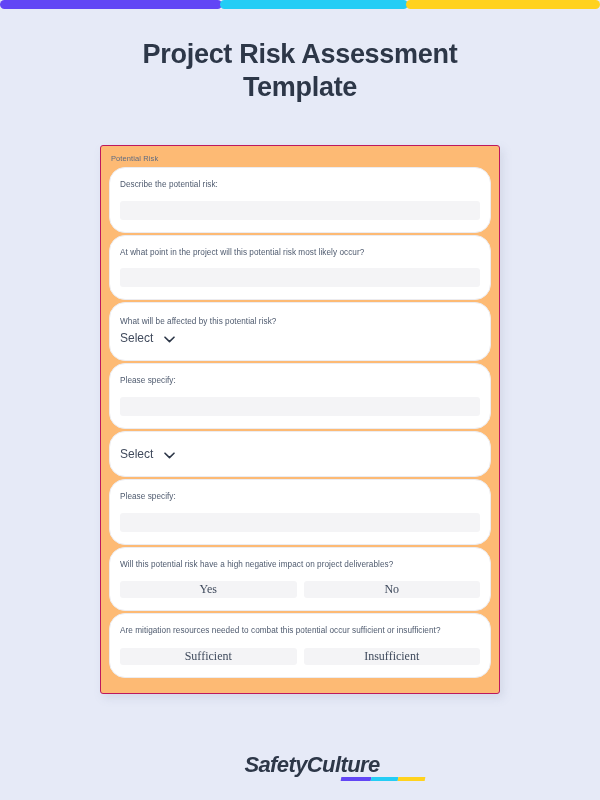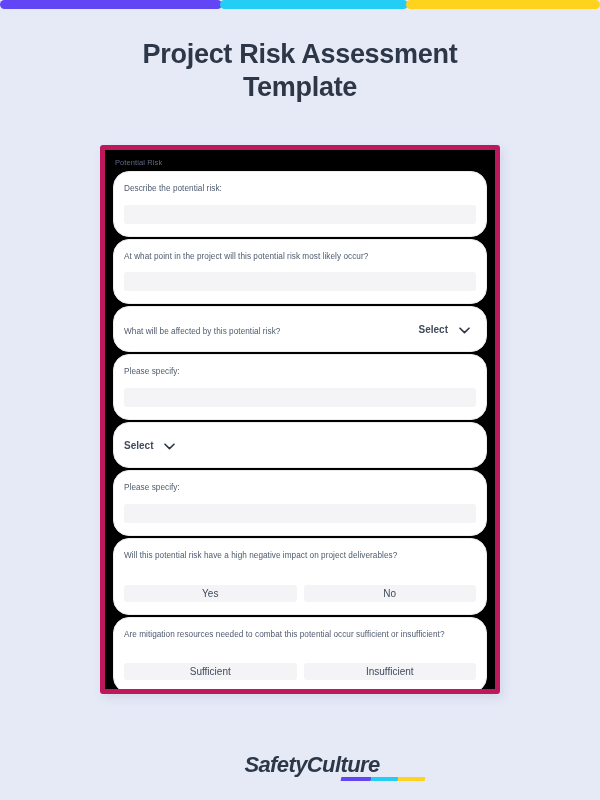--- a/index.html
+++ b/index.html
@@ -44,22 +44,22 @@
     letter-spacing: -0.3px;
   }
 
   
   .form-card {
     position: absolute;
     left: 100px;
     top: 145px;
     width: 400px;
     height: 549px;
-    background: #000000;
-    border: 5px solid #be185d;
+    background: #fdba74;
+    border: 1px solid #be185d;
     border-radius: 3px;
     box-shadow: 3px 4px 10px rgba(120,130,160,0.17);
     padding: 7px 8px 10px 8px;
     overflow: hidden;
   }
 
   .section-header {
     font-size: 7.5px;
     color: #5d6b82;
     padding: 1px 0 4px 2px;
@@ -88,56 +88,56 @@
     margin-top: 9px;
     height: 19px;
     background: #f4f4f6;
     border-radius: 3px;
     width: 100%;
   }
 
   
   .q-row {
     display: flex;
-    align-items: flex-end;
+    align-items: flex-start;
     justify-content: space-between;
+    flex-direction: column;
   }
   .select-ctrl {
     display: flex;
     align-items: center;
     gap: 11px;
     padding-right: 6px;
     flex: none;
   }
   .select-value {
-    font-size: 10px;
+    font-size: 12px;
     color: #404a5c;
-    font-weight: bold;
+    font-weight: normal;
   }
   .chevron-icon { display: block; }
 
   
   .choice-row {
     display: flex;
     gap: 7px;
     margin-top: 10px;
   }
   .choice-btn {
     flex: 1;
     height: 17px;
     background: #f4f4f6;
     border-radius: 3px;
     display: flex;
     align-items: center;
     justify-content: center;
-    font-size: 10px;
+    font-size: 12px;
     color: #3f4a5c;
     border: none;
-    font-family: Liberation Sans, sans-serif;
-    margin-top: 12px;
+    font-family: Liberation Serif, serif;
   }
 
   
   .footer-logo {
     position: absolute;
     left: 12px;
     top: 752px;
     width: 600px;
     text-align: center;
   }

